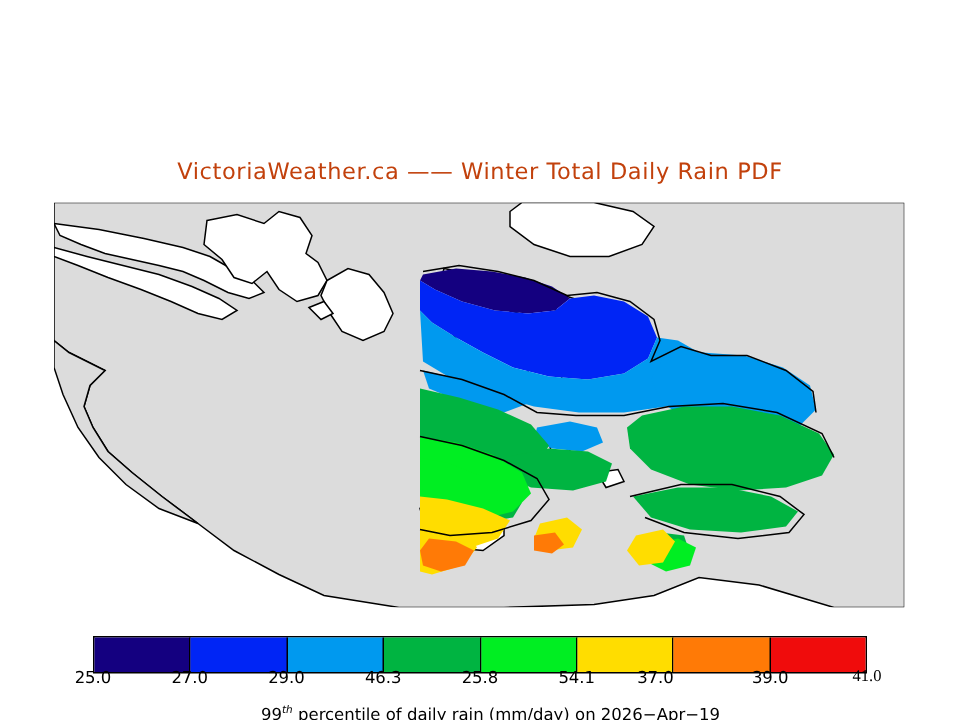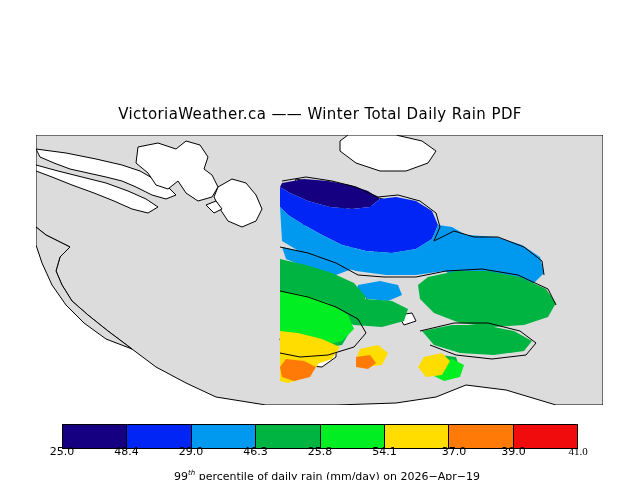--- a/index.html
+++ b/index.html
@@ -26,21 +26,21 @@
   
   #title {
     position: absolute;
     left: 0;
     top: 105px;
     width: 640px;
     text-align: center;
     font-family: "DejaVu Sans", sans-serif;
     font-size: 15px;
     letter-spacing: 0.4px;
-    color: #000000;
+    color: #c2410c;
     white-space: pre;
   }
 
   
   #map-panel {
     position: absolute;
     left: 36px;
     top: 135px;
     width: 567px;
     height: 270px;
@@ -307,26 +307,26 @@
         <div class="cb-seg" title="31.0–33.0" style="background: rgb(0, 180, 65);"></div>
         <div class="cb-seg" title="33.0–35.0" style="background: rgb(0, 238, 34);"></div>
         <div class="cb-seg" title="35.0–37.0" style="background: rgb(255, 221, 0);"></div>
         <div class="cb-seg" title="37.0–39.0" style="background: rgb(255, 122, 6);"></div>
         <div class="cb-seg" title="39.0–41.0" style="background: rgb(240, 12, 12);"></div>
       </div>
   </div>
 
   <div id="colorbar-ticks">
       <span class="cb-tick" style="left: 62px;">25.0</span>
-      <span class="cb-tick" style="left: 126.5px;">48.4</span>
+      <span class="cb-tick" style="left: 126.5px;">27.0</span>
       <span class="cb-tick" style="left: 191px; text-align: center;">29.0</span>
       <span class="cb-tick" style="left: 255.5px;">46.3</span>
       <span class="cb-tick" style="left: 320px;">25.8</span>
       <span class="cb-tick" style="left: 384.5px;">54.1</span>
-      <span class="cb-tick" style="left: 454px; text-align: right;">37.0</span>
+      <span class="cb-tick" style="left: 437px; text-align: right;">37.0</span>
       <span class="cb-tick" style="left: 513.5px;">39.0</span>
       <span class="cb-tick" style="left: 578px; font-family: Liberation Serif, serif;">41.0</span>
     </div>
 
   <div id="caption">
     <span>99</span><sup>th</sup><span> percentile of daily rain (mm/day) on 2026−Apr−19</span>
   </div>
 
 </div>
 

